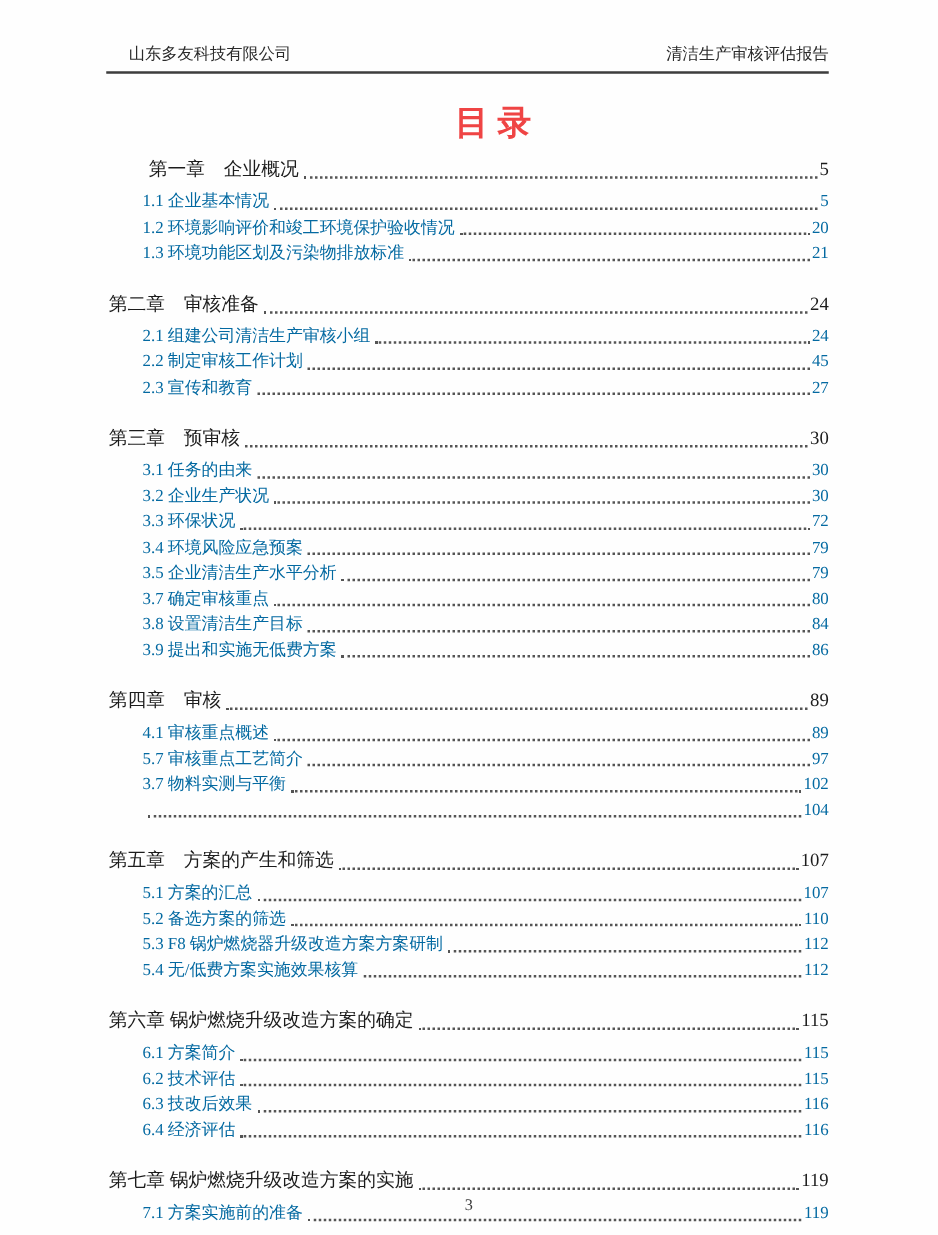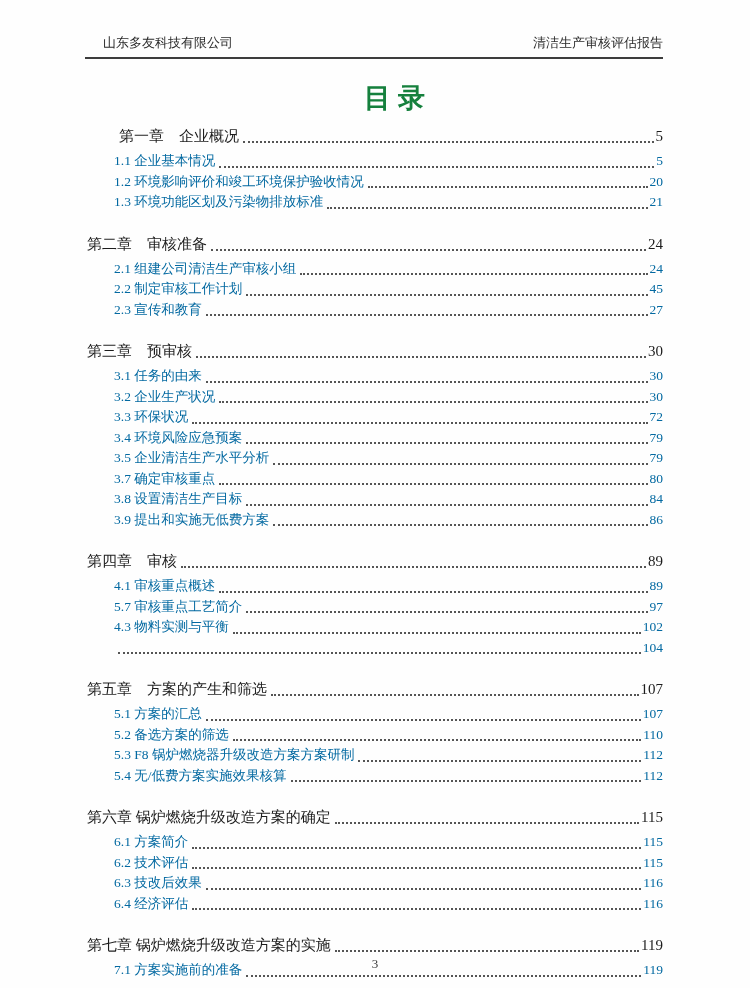--- a/index.html
+++ b/index.html
@@ -33,21 +33,21 @@
   .doc-title {
     position: absolute;
     top: 80px; left: 0; right: 0;
     margin: 0;
     text-align: center;
     font-family: "Liberation Sans", "DejaVu Sans", sans-serif;
     font-size: 27px;
     font-weight: 700;
     letter-spacing: 7px;
     text-indent: 7px;
-    color: #15803d;
+    color: #ef4444;
     padding-left: 39px;
   }
   
   .toc {
     position: absolute;
     top: 125px; left: 87px; right: 87px;
   }
   .row { display: flex; align-items: stretch; }
   .row .t { white-space: pre; }
   .row .pg { white-space: nowrap; }
@@ -186,21 +186,21 @@
         <span class="t">4.1 审核重点概述</span>
         <span class="dots"></span>
         <span class="pg">89</span>
       </div>
       <div class="row item">
         <span class="t">5.7 审核重点工艺简介</span>
         <span class="dots"></span>
         <span class="pg">97</span>
       </div>
       <div class="row item">
-        <span class="t">4.3 物料实测与平衡</span>
+        <span class="t">3.7 物料实测与平衡</span>
         <span class="dots"></span>
         <span class="pg">102</span>
       </div>
       <div class="row item">
         <span class="dots"></span>
         <span class="pg">104</span>
       </div>
       <div class="row chapter">
         <span class="t">第五章　方案的产生和筛选</span>
         <span class="dots"></span>

